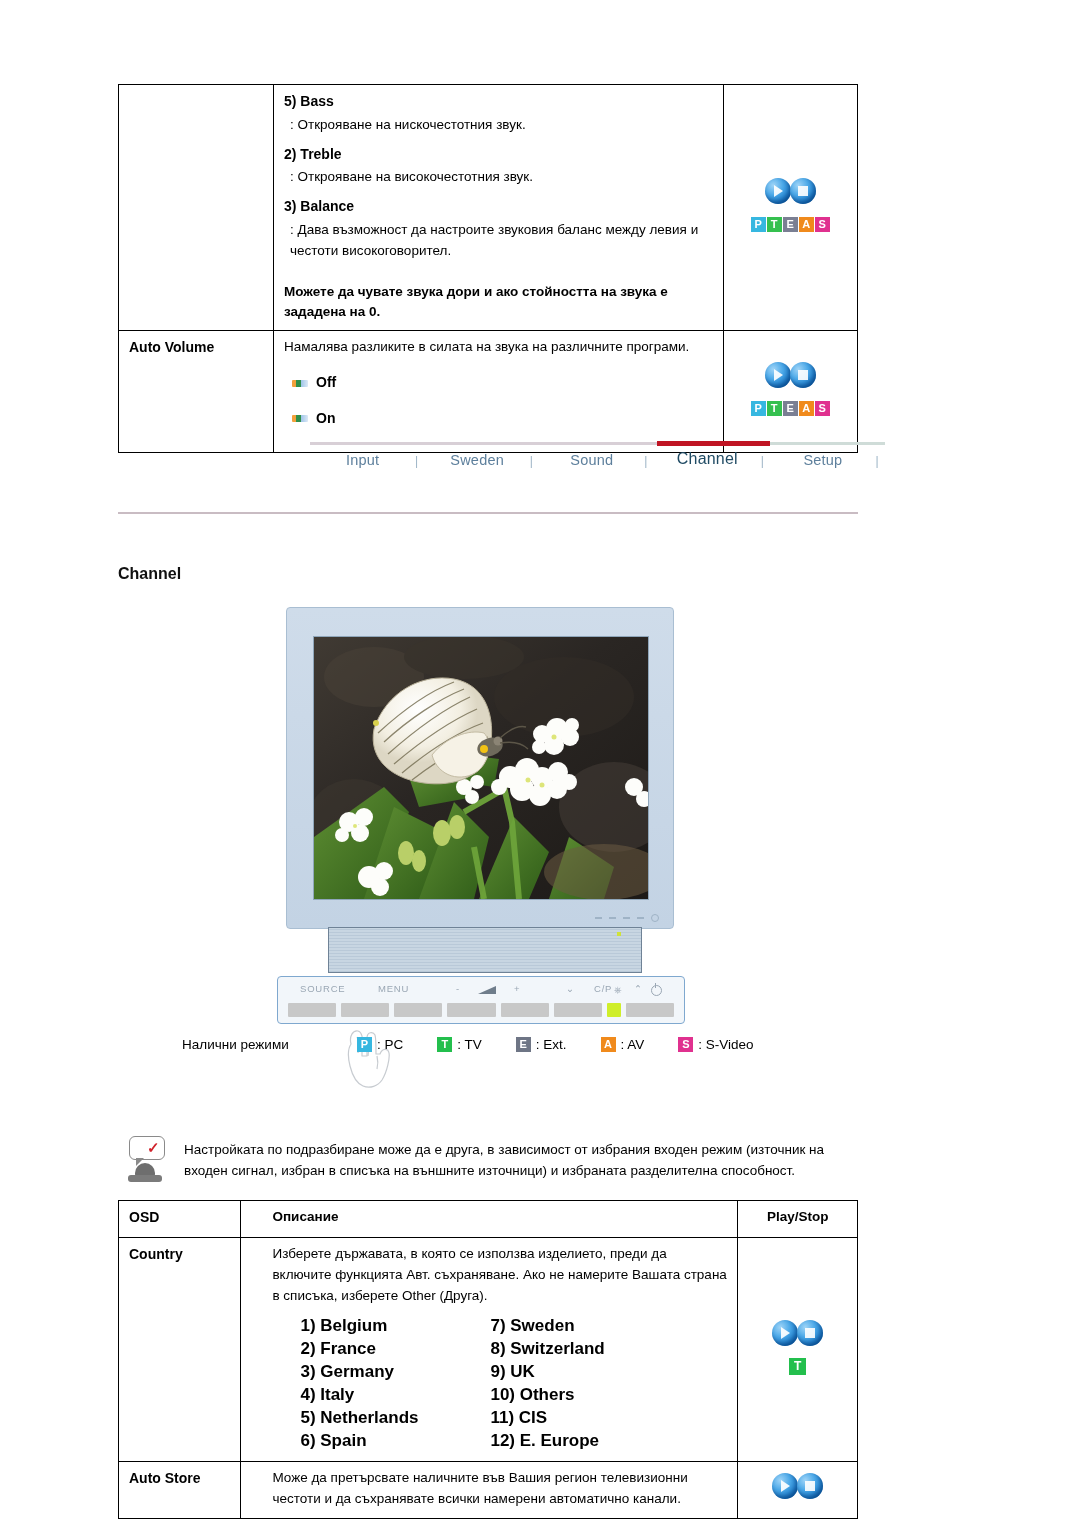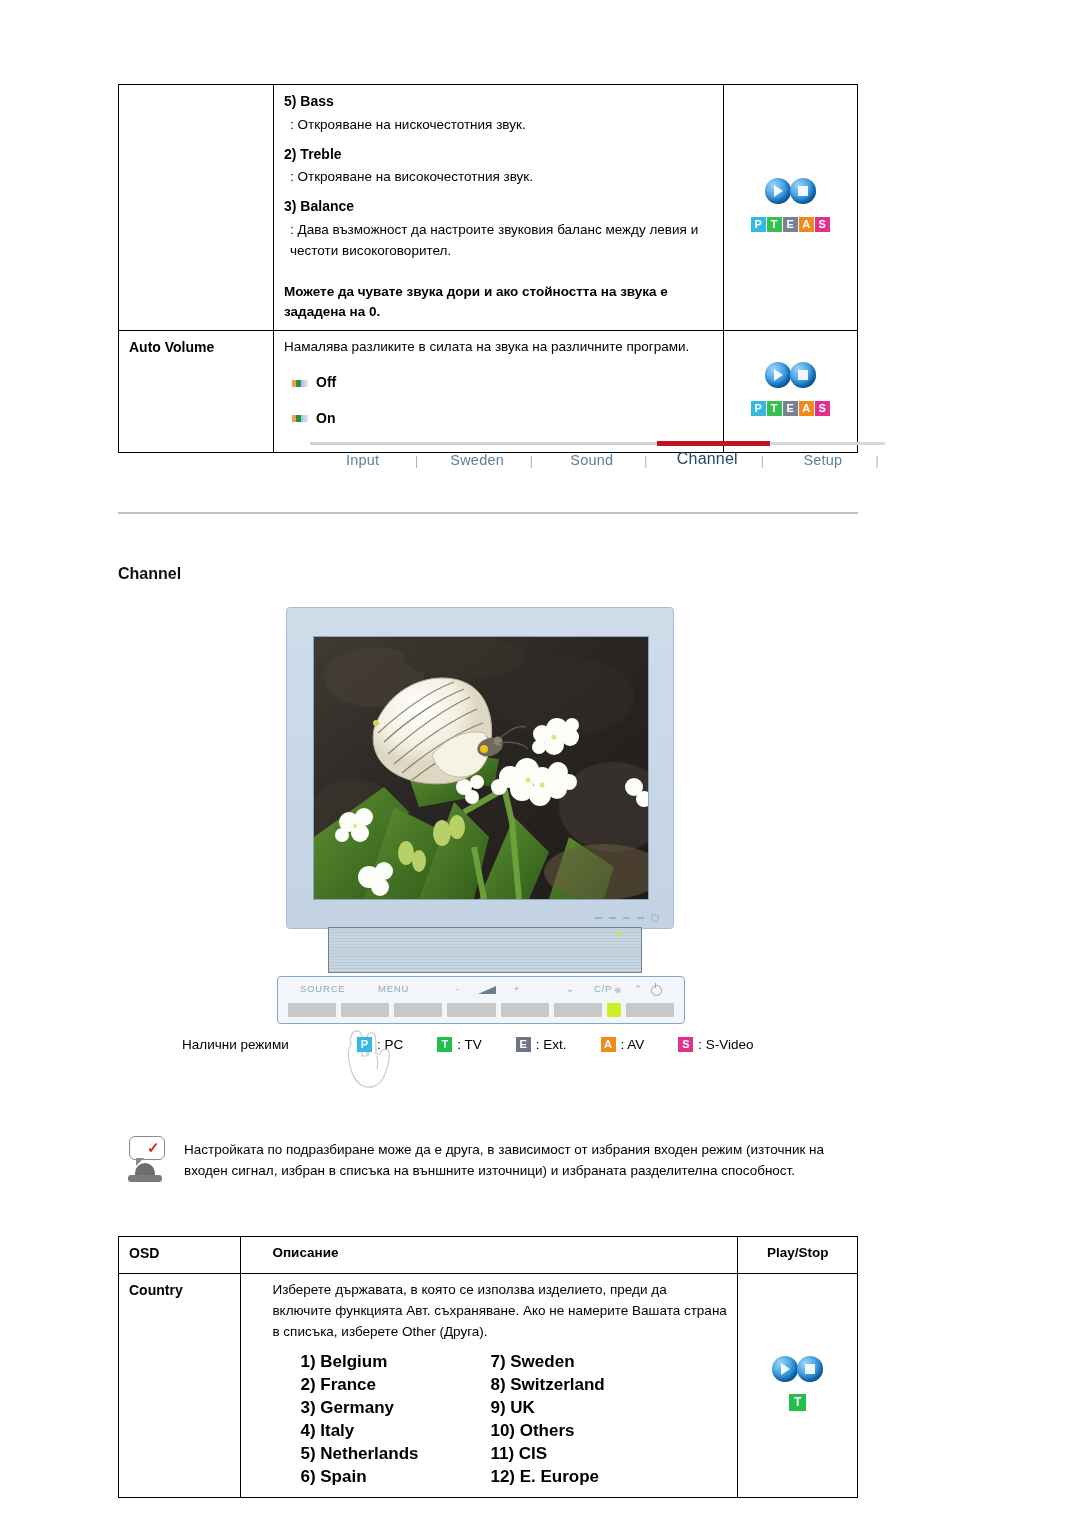--- a/index.html
+++ b/index.html
@@ -135,21 +135,21 @@
   #note .note-text{font-size:13.5px;line-height:1.55;padding-top:4px;}
   .note-icon{flex:0 0 52px;height:48px;position:relative;}
   .ni-base{position:absolute;left:10px;bottom:2px;width:34px;height:7px;border-radius:3px;background:#7b7b7b;}
   .ni-body{position:absolute;left:17px;bottom:7px;width:20px;height:14px;border-radius:10px 10px 3px 3px;background:#6e6e6e;}
   .ni-bubble{position:absolute;left:11px;top:0;width:34px;height:22px;border:1.6px solid #8a8a8a;border-radius:6px;background:#fff;}
   .ni-bubble::after{content:"";position:absolute;left:6px;bottom:-7px;width:0;height:0;
       border-top:8px solid #8a8a8a;border-right:8px solid transparent;}
   .ni-check{position:absolute;left:17px;top:3px;font-size:15px;color:#d0222b;font-weight:bold;line-height:1;}
 
   
-  #channel-table{left:118px;top:1200px;width:740px;margin-top:36px;}
+  #channel-table{left:118px;top:1200px;width:740px;}
   #channel-table th{font-weight:bold;font-size:13.5px;}
   #channel-table .c-osd{width:125px;font-weight:bold;font-size:14px;}
   #channel-table .c-desc{width:478px;padding-left:31px;}
   #channel-table .c-play{width:117px;text-align:center;vertical-align:middle;}
   .country-list{display:flex;margin-top:9px;margin-left:28px;font-weight:bold;font-size:17px;line-height:1.35;}
   .country-list .col{width:190px;}
   .country-list .col2{width:190px;}
 </style>
 </head>
 <body>
@@ -506,16 +506,34 @@
               </div>
           <div class="sphere right">
                 <span class="glyph">
                   <i class="sq"></i>
                 </span>
               </div>
         </div>
         <div><span class="chip chip-t">T</span></div>
       </td>
     </tr>
+    <tr>
+      <td class="c-osd">Auto Store</td>
+      <td class="c-desc">Може да претърсвате наличните във Вашия регион телевизионни честоти и да съхранявате всички намерени автоматично канали.</td>
+      <td class="c-play">
+        <div class="ps-icon">
+          <div class="sphere left">
+                <span class="glyph">
+                  <i class="tri"></i>
+                </span>
+              </div>
+          <div class="sphere right">
+                <span class="glyph">
+                  <i class="sq"></i>
+                </span>
+              </div>
+        </div>
+      </td>
+    </tr>
   </tbody>
     </table>
 
 </div>
 
 </body></html>

